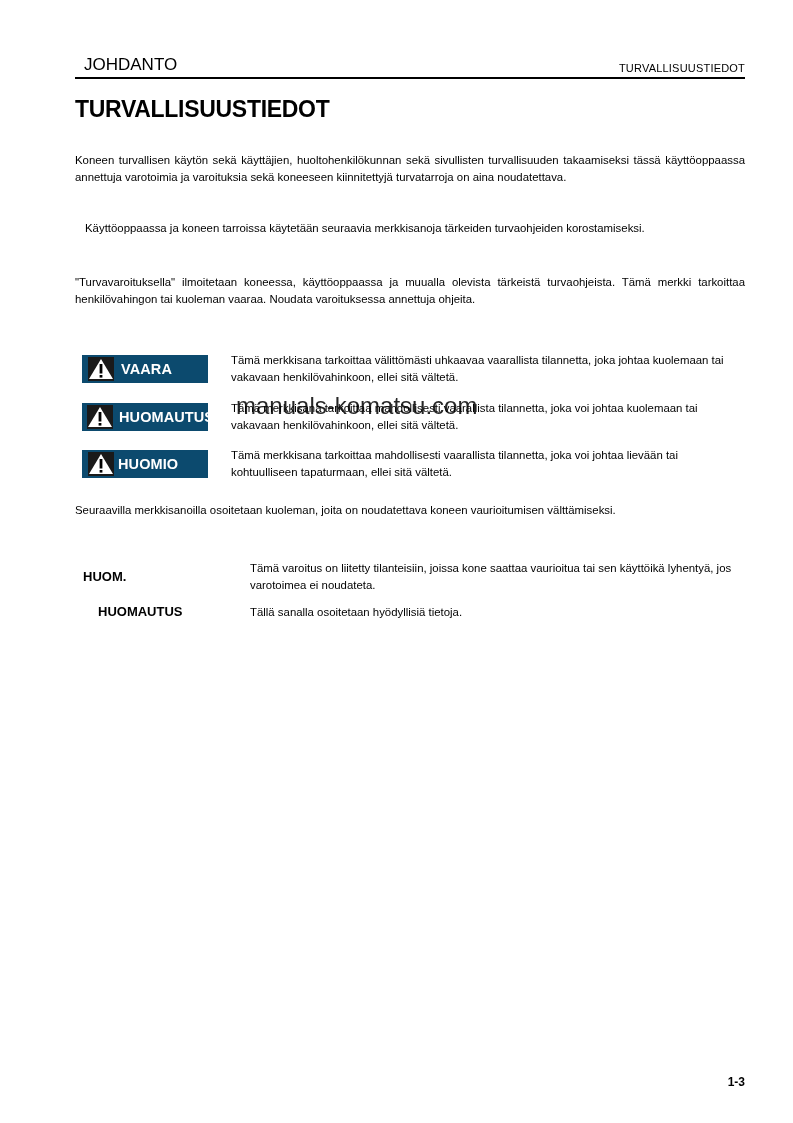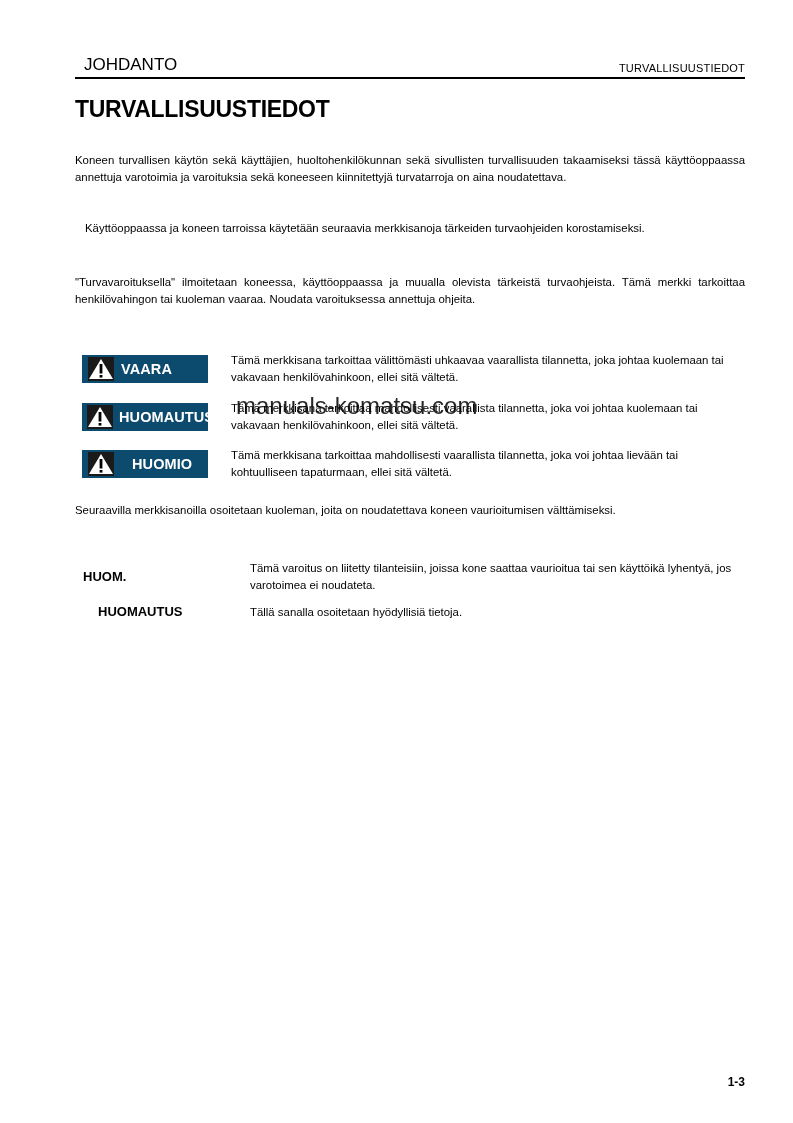--- a/index.html
+++ b/index.html
@@ -120,21 +120,21 @@
 <div class="sign-row r3">
   <div class="sign-label">
     <span class="sign-icon">
       <svg width="26" height="24" viewBox="0 0 26 24">
         <rect x="0" y="0" width="26" height="24" fill="#1a1a1a"></rect>
         <polygon points="13,2 25,22 1,22" fill="#fff"></polygon>
         <rect x="11.6" y="7" width="2.8" height="9.5" fill="#000"></rect>
         <rect x="11.6" y="18" width="2.8" height="2.6" fill="#000"></rect>
       </svg>
     </span>
-    <span class="sign-word" style="margin-left:17px">HUOMIO</span>
+    <span class="sign-word" style="margin-left:3px">HUOMIO</span>
   </div>
   <div class="sign-desc">Tämä merkkisana tarkoittaa mahdollisesti vaarallista tilannetta, joka voi johtaa lievään tai kohtuulliseen tapaturmaan, ellei sitä vältetä.</div>
 </div>
 
 <p class="para p4" style="margin:0">Seuraavilla merkkisanoilla osoitetaan kuoleman, joita on noudatettava koneen vaurioitumisen välttämiseksi.</p>
 
 <div class="note-row n1">
   <span class="note-term">HUOM.</span>
   <div class="note-desc">Tämä varoitus on liitetty tilanteisiin, joissa kone saattaa vaurioitua tai sen käyttöikä lyhentyä, jos varotoimea ei noudateta.</div>
 </div>

